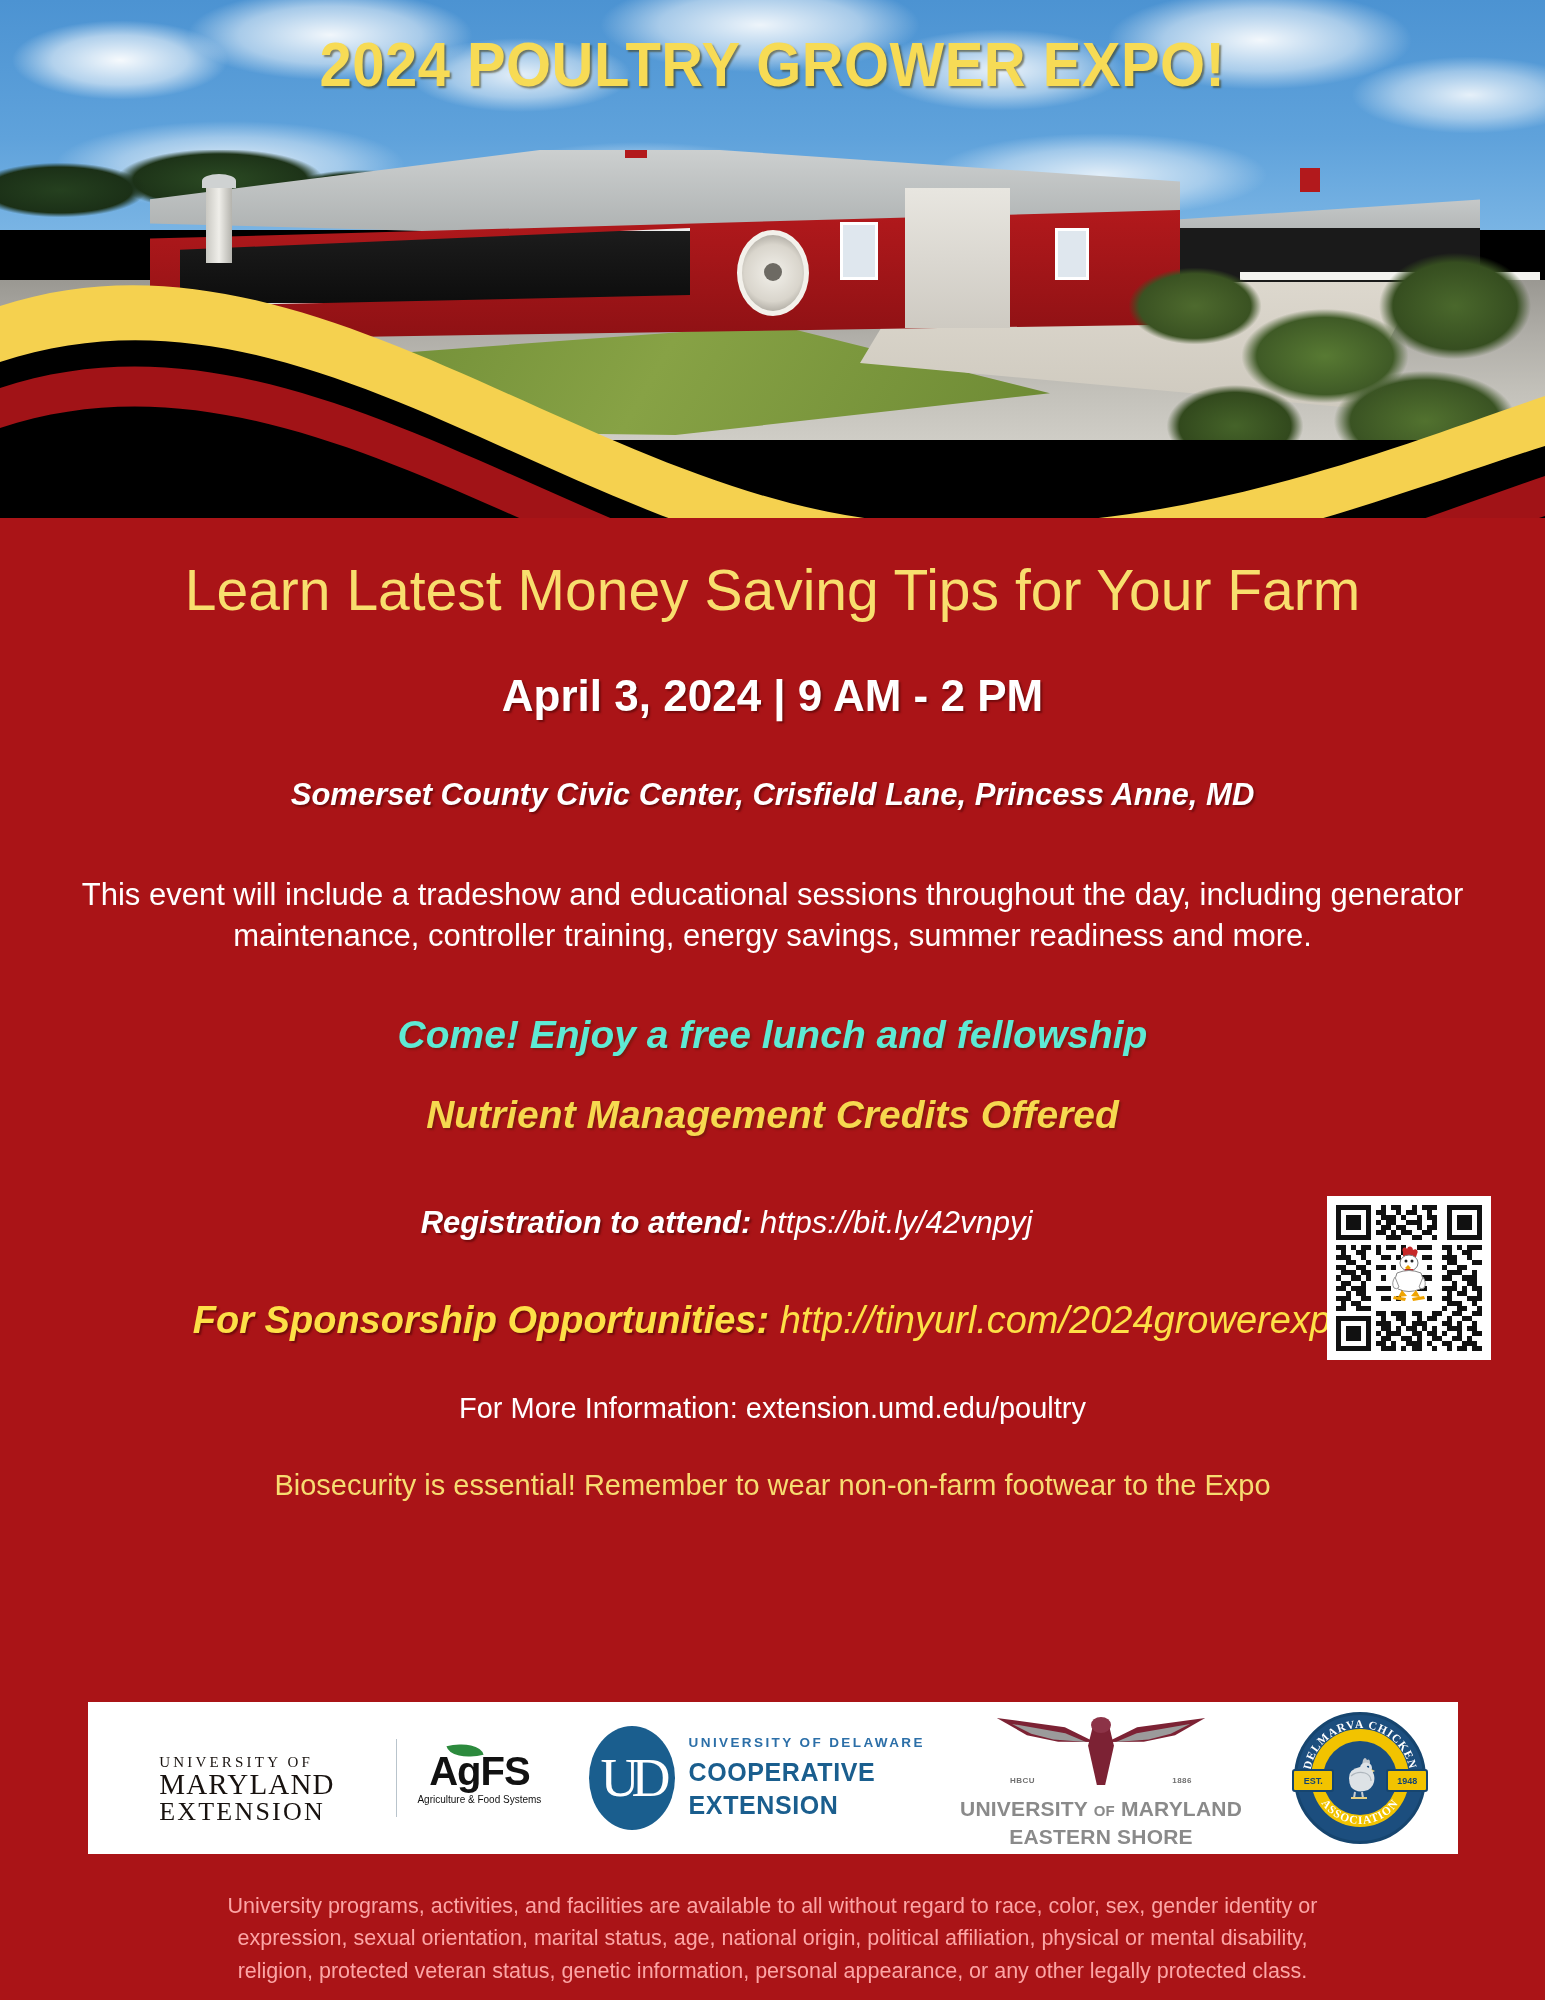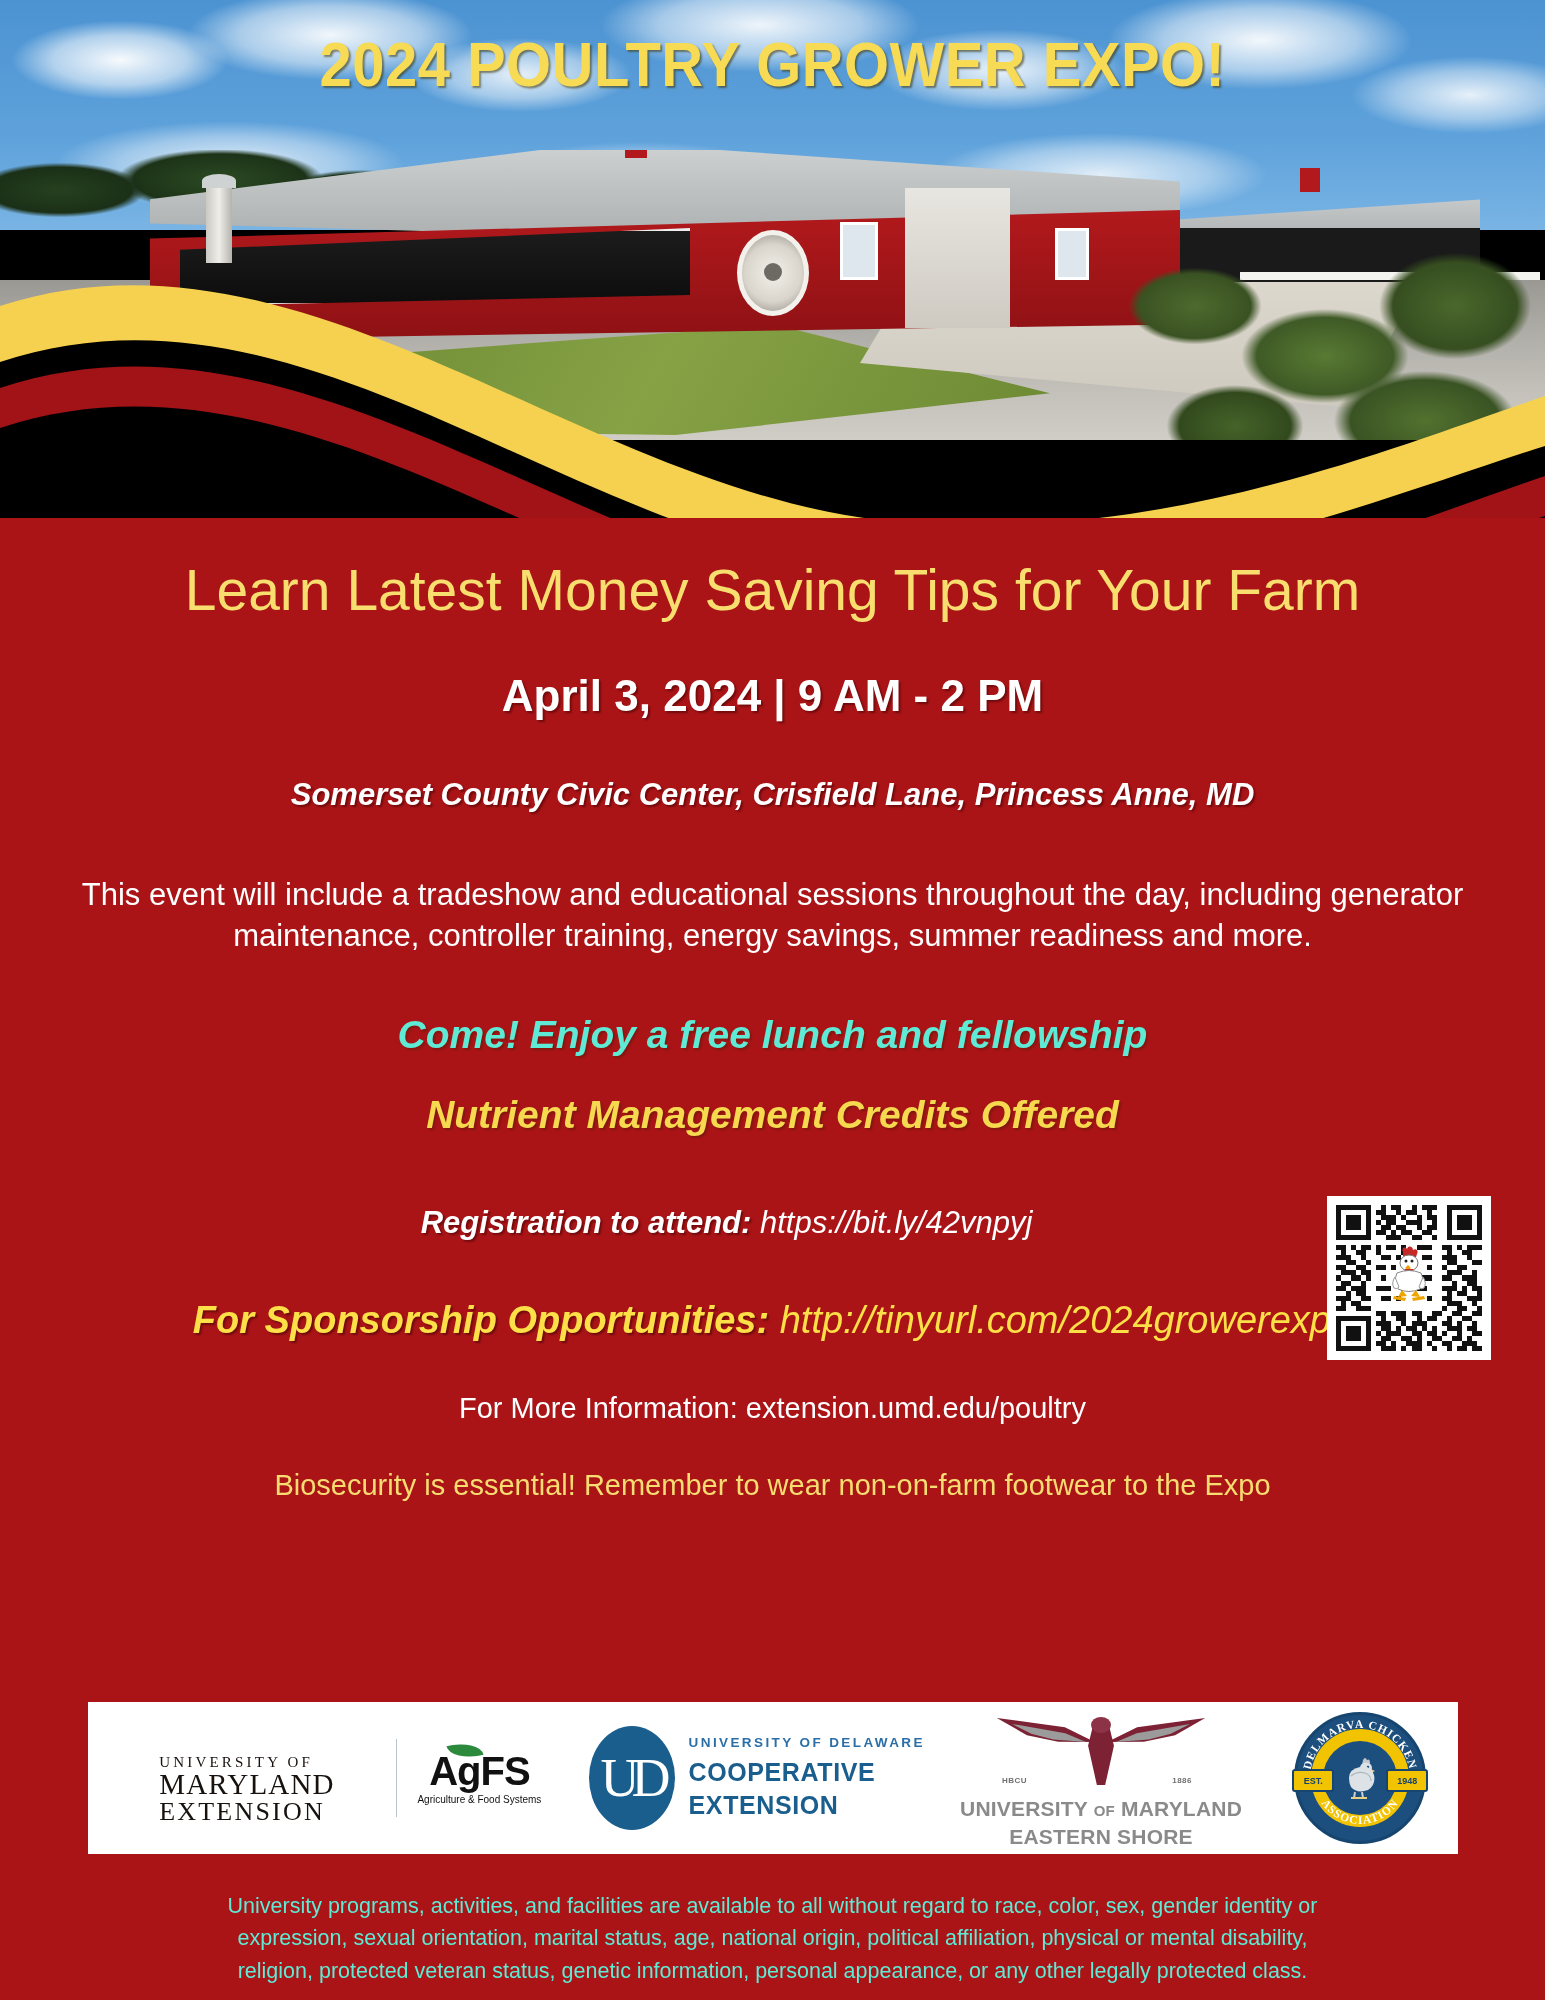--- a/index.html
+++ b/index.html
@@ -166,21 +166,21 @@
   .hawk-r{position:absolute;right:2px;top:4px;width:96px;height:44px;background:#7C2234;
     clip-path:polygon(100% 8%,30% 40%,0% 78%,38% 72%,70% 52%);transform:rotate(4deg);}
   .hawk-lg{position:absolute;left:16px;top:14px;width:74px;height:26px;background:#9B9B9B;
     clip-path:polygon(0% 10%,72% 46%,100% 80%,56% 70%,26% 48%);}
   .hawk-rg{position:absolute;right:16px;top:14px;width:74px;height:26px;background:#9B9B9B;
     clip-path:polygon(100% 10%,28% 46%,0% 80%,44% 70%,74% 48%);}
   .hawk-b{position:absolute;left:50%;top:16px;transform:translateX(-50%);width:34px;height:62px;
     background:#7C2234;clip-path:polygon(28% 0%,72% 0%,88% 36%,62% 100%,38% 100%,12% 36%);}
   .hawk-h{position:absolute;left:50%;top:10px;transform:translateX(-50%);width:20px;height:16px;
     background:#8C3347;border-radius:50%;}
-  .hbcu{position:absolute;left:6px;bottom:6px;font-size:8px;color:#6f6f6f;font-weight:bold;letter-spacing:.5px;}
+  .hbcu{position:absolute;left:14px;bottom:6px;font-size:8px;color:#6f6f6f;font-weight:bold;letter-spacing:.5px;}
   .y1886{position:absolute;right:14px;bottom:6px;font-size:8px;color:#6f6f6f;font-weight:bold;letter-spacing:.5px;}
   .umestxt{text-align:center;color:#8A8A8A;font-weight:bold;line-height:1.2;margin-top:5px;}
   .umestxt .u1{font-size:21px;letter-spacing:.2px;}
   .umestxt .u1 em{font-size:15px;font-style:normal;}
   .umestxt .u2{font-size:21px;letter-spacing:.2px;margin-top:2px;}
   .l-dca{width:200px;}
   .seal{position:relative;width:126px;height:126px;border-radius:50%;
     background:#1C4E7E;border:3px solid #16456f;}
   .seal-in{position:absolute;inset:14px;border-radius:50%;background:#F2C300;}
   .seal-core{position:absolute;inset:26px;border-radius:50%;background:#1C4E7E;
@@ -191,21 +191,21 @@
     font-size:9px;font-weight:bold;color:#16456f;}
   .yr{position:absolute;right:-5px;top:54px;width:38px;height:19px;background:#F2C300;
     border:2px solid #16456f;border-radius:3px;display:flex;align-items:center;justify-content:center;
     font-size:9px;font-weight:bold;color:#16456f;}
   .sealtxt{position:absolute;inset:0;}
   .sealtxt text{font-family:"Liberation Serif", serif;fill:#ffffff;font-size:11.5px;font-weight:bold;letter-spacing:1.1px;}
 
   
   .footer{
     position:absolute;left:0;top:1890px;width:1545px;text-align:center;
-    color:#5eead4;font-size:21.5px;line-height:1.5;
+    color:#fca5a5;font-size:21.5px;line-height:1.5;
   }
   .footer p{margin:0;}
 </style>
 </head>
 <body>
 
 <div class="poster">
 
   <div class="banner">
     <div class="sky"></div>

